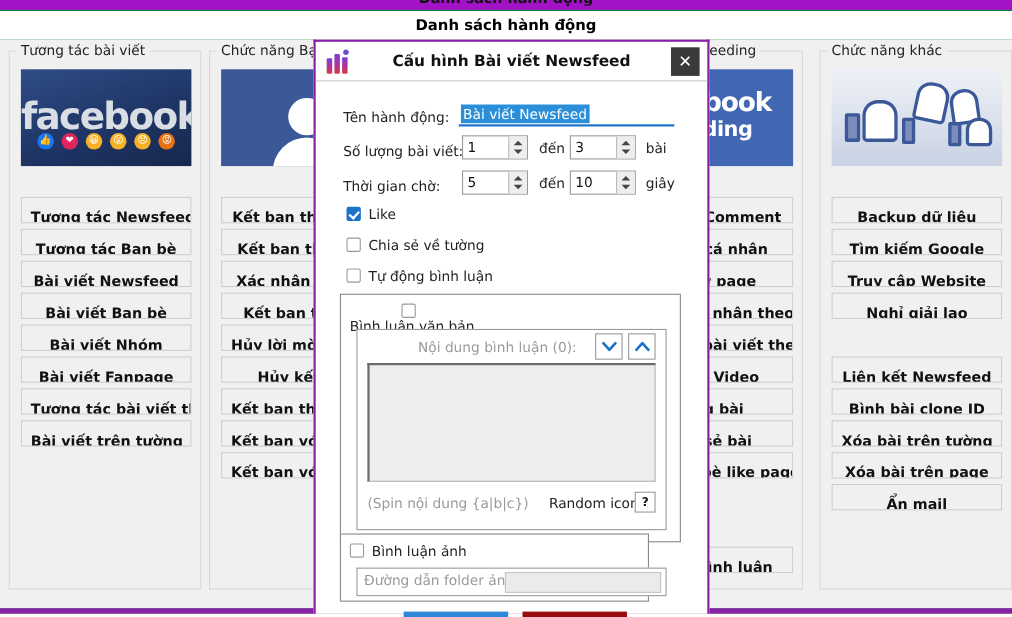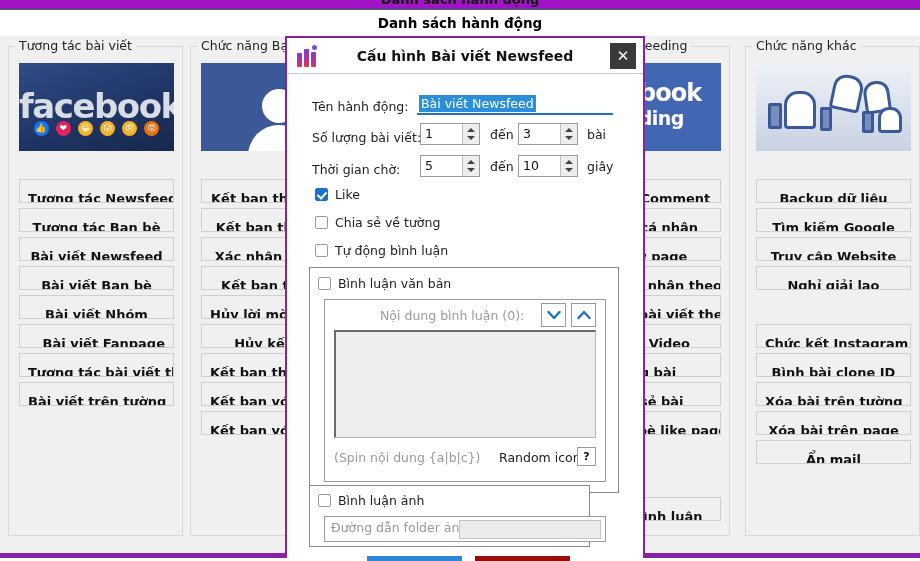--- a/index.html
+++ b/index.html
@@ -308,21 +308,21 @@
           <span class="rx" style="background:#f7b125;">😮</span>
           <span class="rx" style="background:#f7b125;">😞</span>
           <span class="rx" style="background:#e9710f;">😡</span>
         </div>
       </div>
       <button class="fbtn" style="left:10px; top:132px; width:155px;">Tương tác Newsfeed</button>
       <button class="fbtn" style="left:10px; top:161px; width:155px;">Tương tác Bạn bè</button>
       <button class="fbtn" style="left:10px; top:190px; width:155px;">Bài viết Newsfeed</button>
       <button class="fbtn" style="left:10px; top:219px; width:155px;">Bài viết Bạn bè</button>
       <button class="fbtn" style="left:10px; top:248px; width:155px;">Bài viết Nhóm</button>
-      <button class="fbtn" style="left:10px; top:277px; width:155px;text-align:right;">Bài viết Fanpage</button>
+      <button class="fbtn" style="left:10px; top:277px; width:155px;">Bài viết Fanpage</button>
       <button class="fbtn" style="left:10px; top:306px; width:155px;">Tương tác bài viết theo ID</button>
       <button class="fbtn" style="left:10px; top:335px; width:155px;">Bài viết trên tường</button>
     </div>
 
     <div class="group" style="left:190px; top:10px; width:175px; height:490px;">
       <div class="legend">Chức năng Bạn bè</div>
       <div class="banner prof-banner" style="left:10px; top:16px; width:155px; height:88px;">
         <div class="prof-head2"></div>
         <div class="prof-body2"></div>
         <div class="prof-head"></div>
@@ -365,21 +365,21 @@
         <div class="thumb" style="left:76px; top:12px; width:30px; height:36px; border-radius:13px 13px 4px 4px; transform:rotate(12deg);"></div>
         <div class="thumb-stem" style="left:64px; top:44px; width:12px; height:24px;"></div>
         <div class="thumb" style="left:108px; top:18px; width:26px; height:32px; border-radius:12px 12px 4px 4px; transform:rotate(-8deg);"></div>
         <div class="thumb-stem" style="left:106px; top:48px; width:12px; height:22px;"></div>
         <div class="thumb" style="left:122px; top:44px; width:24px; height:26px; border-radius:11px 11px 4px 4px;"></div>
       </div>
       <button class="fbtn" style="left:10px; top:132px; width:155px;">Backup dữ liệu</button>
       <button class="fbtn" style="left:10px; top:161px; width:155px;">Tìm kiếm Google</button>
       <button class="fbtn" style="left:10px; top:190px; width:155px;">Truy cập Website</button>
       <button class="fbtn" style="left:10px; top:219px; width:155px;">Nghỉ giải lao</button>
-      <button class="fbtn" style="left:10px; top:277px; width:155px;">Chức kết Instagram</button>
+      <button class="fbtn" style="left:10px; top:277px; width:155px;">Liên kết Newsfeed</button>
       <button class="fbtn" style="left:10px; top:306px; width:155px;">Bình bài clone ID</button>
       <button class="fbtn" style="left:10px; top:335px; width:155px;">Xóa bài trên tường</button>
       <button class="fbtn" style="left:10px; top:364px; width:155px;">Xóa bài trên page</button>
       <button class="fbtn" style="left:10px; top:393px; width:155px;">Ẩn mail</button>
     </div>
 
   </div>
 
   <div class="bottomstrip"></div>
   <div class="bottomstrip2"></div>
@@ -454,21 +454,21 @@
       <div class="cb" style="left:28px; top:141px;">
         <span class="cbox"></span>
         <span class="t">Chia sẻ về tường</span>
       </div>
       <div class="cb" style="left:28px; top:169px;">
         <span class="cbox"></span>
         <span class="t">Tự động bình luận</span>
       </div>
 
       <div class="fieldset" style="left:22px; top:193px; width:310px; height:226px;">
-        <div class="cb" style="left:8px; top:8px;">
+        <div class="cb" style="left:8px; top:8px;flex-direction:column;">
           <span class="cbox"></span>
           <span class="t">Bình luận văn bản</span>
         </div>
 
         <div class="inner-box" style="left:14px; top:31px; width:282px; height:183px;">
           <span class="ph" style="position:absolute; left:9px; top:8px;margin-left:46px;">Nội dung bình luận (0):</span>
 
           <button class="chevbtn" style="left:216px; top:3px;">
             <svg width="14" height="10" viewBox="0 0 14 10">
                 <path d="M1.5 2 L7 8 L12.5 2" stroke="#1a73c8" stroke-width="2.4" fill="none" stroke-linecap="round" stroke-linejoin="round"></path>

